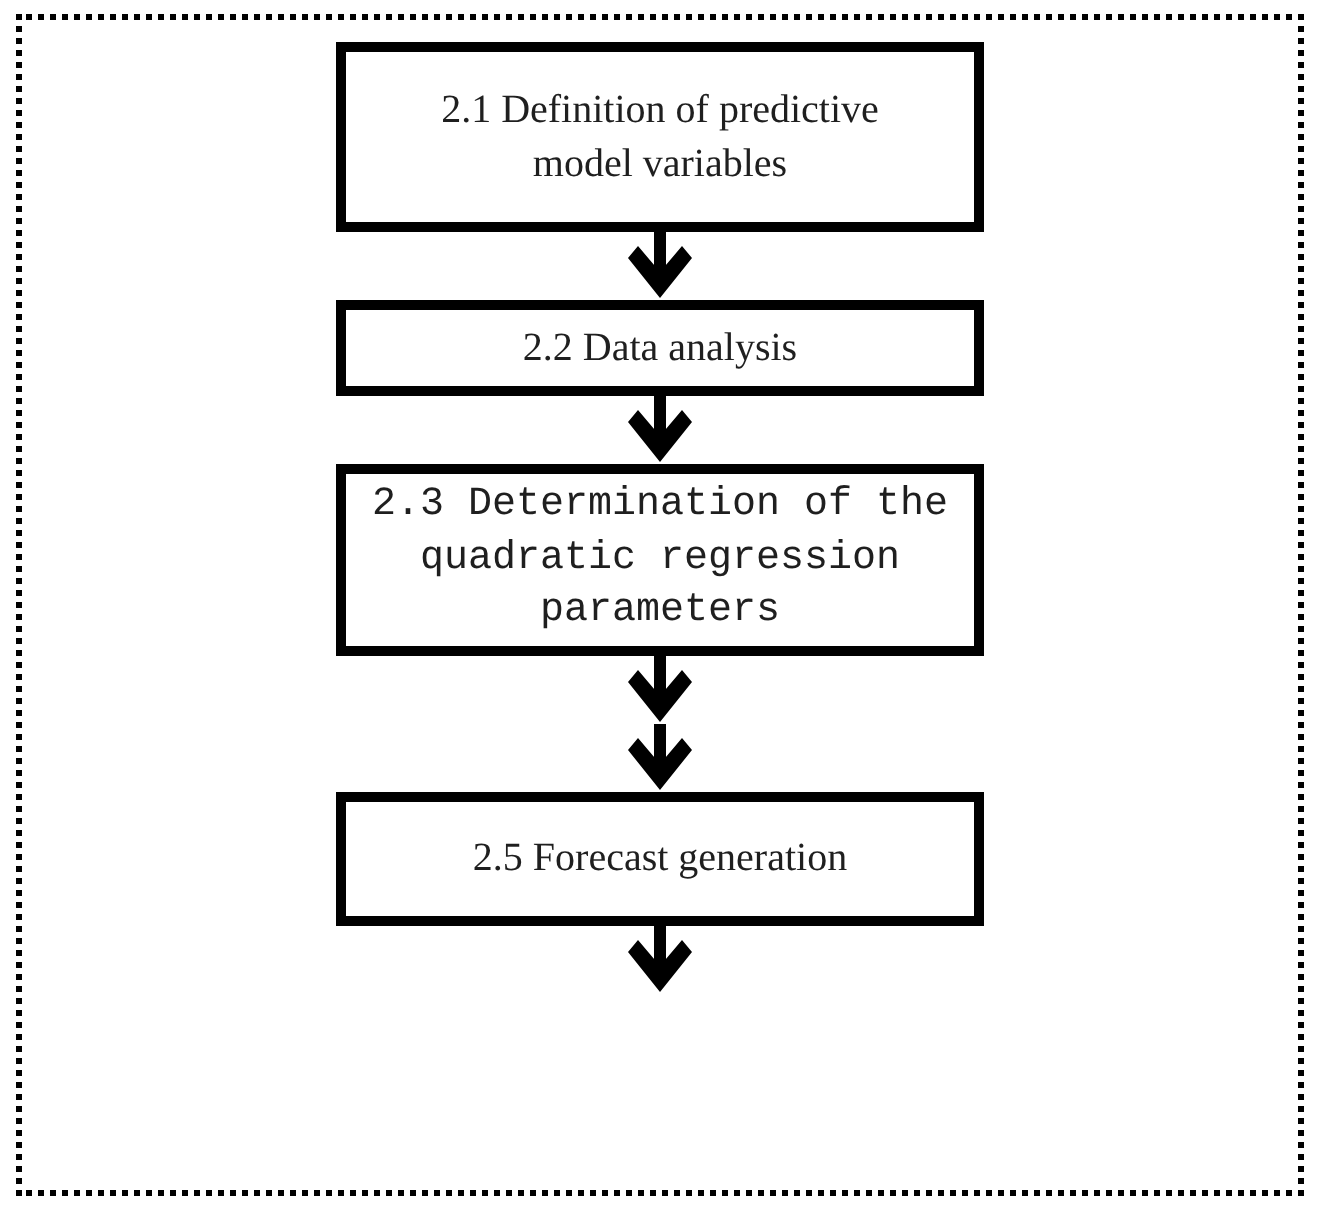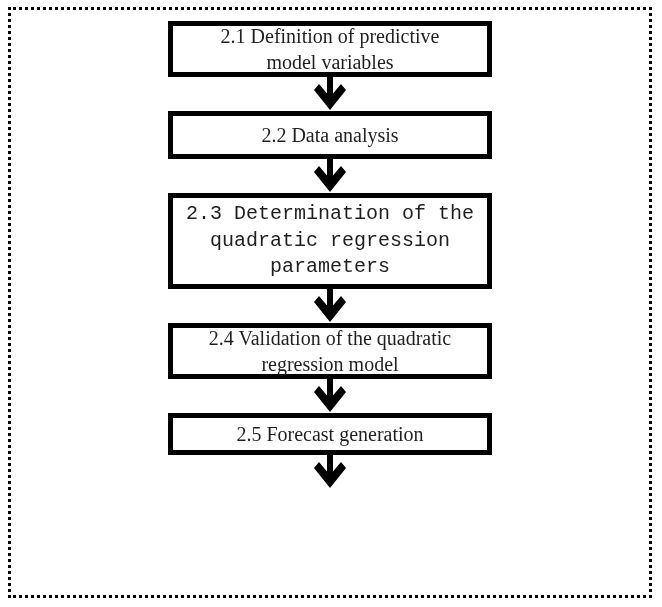--- a/index.html
+++ b/index.html
@@ -36,24 +36,24 @@
     text-align: center;
     flex: 0 0 auto;
   }
   .box-label {
     font-size: 20px;
     line-height: 1.32;
     color: #1f1f1f;
     white-space: pre-line;
     padding: 0 6px;
   }
-  .h74 { height: 56px; }
+  .h74 { height: 95px; }
   .h48 { height: 48px; }
   .h96 { height: 96px; font-family: Liberation Mono, monospace; }
-  .h50 { height: 42px; }
+  .h50 { height: 67px; }
   .h49 { height: 49px; }
   .arrow {
     display: block;
     flex: 0 0 auto;
     width: 40px;
     height: 34px;
   }
 </style>
 </head>
 <body>
@@ -84,24 +84,20 @@
       <div class="box h96">
         <span class="box-label">2.3 Determination of the
 quadratic regression parameters</span>
       </div>
 
       <svg class="arrow" viewBox="0 0 40 34" xmlns="http://www.w3.org/2000/svg">
         <rect x="17" y="0" width="6" height="24" fill="#000000"></rect>
         <polygon points="20,33 4,13 9,7 20,20 31,7 36,13" fill="#000000"></polygon>
       </svg>
 
-      <div class="box h74">
-        <span class="box-label">2.4 Validation of the quadratic
-regression model</span>
-      </div>
 
       <svg class="arrow" viewBox="0 0 40 34" xmlns="http://www.w3.org/2000/svg">
         <rect x="17" y="0" width="6" height="24" fill="#000000"></rect>
         <polygon points="20,33 4,13 9,7 20,20 31,7 36,13" fill="#000000"></polygon>
       </svg>
 
       <div class="box h50">
         <span class="box-label">2.5 Forecast generation</span>
       </div>
 

